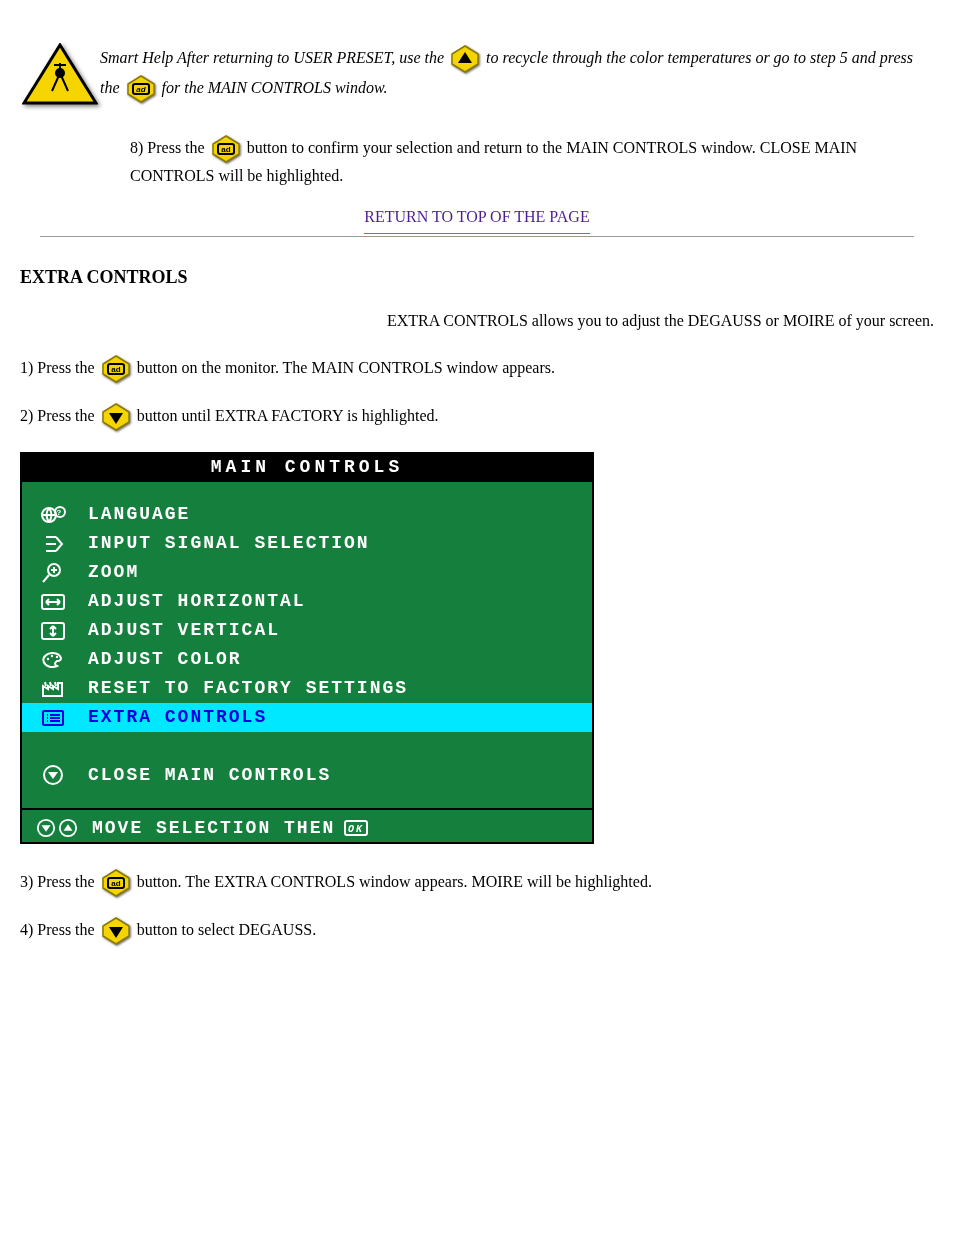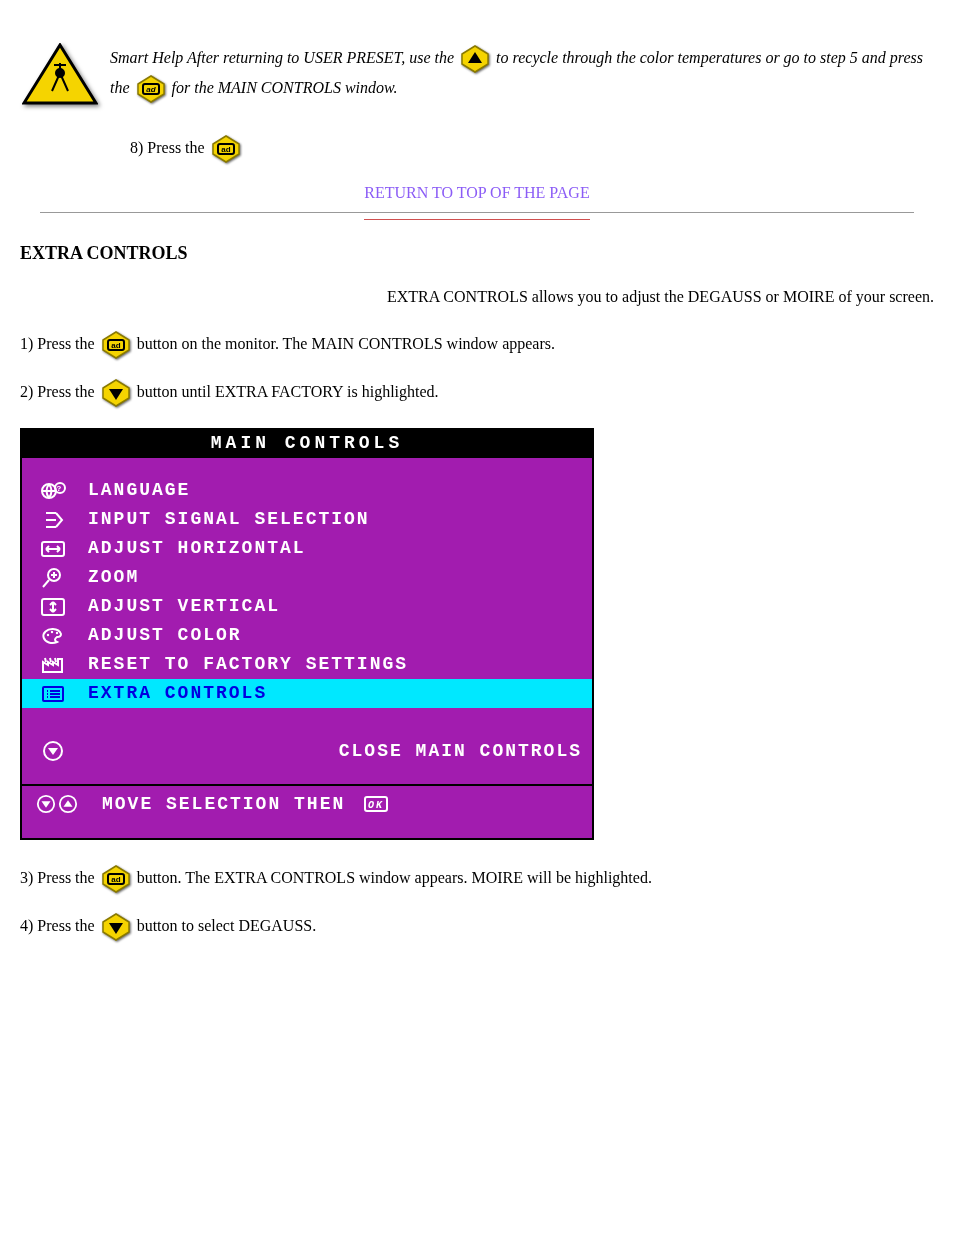--- a/index.html
+++ b/index.html
@@ -10,21 +10,20 @@
     margin: 0;
     padding: 0;
     width: 954px;
   }
   .page {
     padding: 40px 20px 20px 20px;
   }
   .block1 {
     display: flex;
     align-items: flex-start;
-    gap: 10px;
     margin-bottom: 24px;
   }
   .warning-triangle {
     flex: 0 0 80px;
     height: 70px;
     display: flex;
     align-items: center;
     justify-content: center;
   }
   .warning-triangle svg { filter: drop-shadow(2px 2px 2px rgba(0,0,0,0.5)); }
@@ -42,24 +41,24 @@
   .para2 {
     margin: 10px 0 18px 0;
     padding-left: 110px;
     line-height: 1.5;
   }
   .center-link {
     text-align: center;
     margin: 20px 0 10px 0;
   }
   .center-link a {
-    color: #8b5cf6;
+    color: #4c1d95;
     text-decoration: none;
     border-bottom: 1px solid #d05050;
-    padding-bottom: 18px;
+    padding-bottom: 8px;
   }
   hr.sep {
     border: none;
     border-top: 1px solid #999;
     margin: 10px 20px 30px 20px;
   }
   .section-title {
     font-weight: bold;
     font-size: 18px;
     margin: 20px 0 24px 0;
@@ -69,21 +68,21 @@
     text-align: right;
   }
   .step-line {
     margin: 8px 0 18px 0;
     line-height: 1.6;
   }
   .osd {
     width: 570px;
     margin: 20px 0 24px 0;
     border: 2px solid #000;
-    background: #a21caf;
+    background: #15803d;
     color: #fff;
     font-family: "Courier New", monospace;
     font-weight: bold;
     letter-spacing: 2px;
     font-size: 18px;
   }
   .osd-title {
     background: #000;
     color: #fff;
     text-align: center;
@@ -113,34 +112,33 @@
     display: flex;
     align-items: center;
     justify-content: center;
   }
   .osd-item .mi-icon svg { stroke: #fff; fill: none; stroke-width: 2; }
   .osd-item.highlight .mi-icon svg { stroke: #0000e0; }
   .osd-close {
     display: flex;
     align-items: center;
     padding: 18px 10px 18px 14px;
-    gap: 24px;
-    justify-content: space-between;
+    gap: 18px;
   }
   .osd-close .mi-icon {
     flex: 0 0 34px;
     display: flex;
     align-items: center;
     justify-content: center;
   }
   .osd-footer {
     display: flex;
     align-items: center;
-    padding: 8px 10px 24px 14px;
-    gap: 18px;
+    padding: 8px 10px 4px 14px;
+    gap: 8px;
     border-radius: 17px;
   }
   .osd-footer .mi-icon {
     flex: 0 0 48px;
     display: flex;
     align-items: center;
     justify-content: flex-start;
     gap: 2px;
     font-style: italic;
   }
@@ -183,20 +181,21 @@
 
   <div class="para2">
     <span>8) Press the </span>
     <span class="inline-icon">
       <svg width="30" height="30" viewBox="0 0 30 30">
         <polygon points="15,2 28,10 28,20 15,28 2,20 2,10" fill="#f5d400" stroke="#8a7a00" stroke-width="1.5"></polygon>
         <rect x="7" y="10" width="16" height="10" rx="2" fill="none" stroke="#000" stroke-width="2"></rect>
         <text x="15" y="18" font-family="Arial" font-size="8" font-weight="bold" fill="#000" text-anchor="middle">ad</text>
       </svg>
     </span>
+    <span> button to confirm your selection and return to the MAIN CONTROLS window. CLOSE MAIN CONTROLS will be highlighted.</span>
   </div>
 
   <div class="center-link">
     <a href="#">RETURN TO TOP OF THE PAGE</a>
   </div>
 
   <hr class="sep">
 
   <div class="section-title">EXTRA CONTROLS</div>
 
@@ -245,36 +244,36 @@
         <span class="mi-icon">
           <svg width="26" height="20" viewBox="0 0 26 20">
               <path d="M6 3 h10 M6 10 h10 M6 17 h10 M16 3 l6 7 l-6 7"></path>
             </svg>
         </span>
         <span>INPUT SIGNAL SELECTION</span>
       </div>
 
       <div class="osd-item">
         <span class="mi-icon">
-          <svg width="26" height="20" viewBox="0 0 26 20">
-              <rect x="2" y="3" width="22" height="14" rx="2"></rect>
-              <path d="M6 10 h14 M6 10 l3 -3 M6 10 l3 3 M20 10 l-3 -3 M20 10 l-3 3"></path>
-            </svg>
-        </span>
-        <span>ADJUST HORIZONTAL</span>
-      </div>
-
-      <div class="osd-item">
-        <span class="mi-icon">
           <svg width="26" height="22" viewBox="0 0 26 22">
               <circle cx="14" cy="8" r="6"></circle>
               <path d="M14 5 v6 M11 8 h6 M9 13 L3 20"></path>
             </svg>
         </span>
         <span>ZOOM</span>
+      </div>
+
+      <div class="osd-item">
+        <span class="mi-icon">
+          <svg width="26" height="20" viewBox="0 0 26 20">
+              <rect x="2" y="3" width="22" height="14" rx="2"></rect>
+              <path d="M6 10 h14 M6 10 l3 -3 M6 10 l3 3 M20 10 l-3 -3 M20 10 l-3 3"></path>
+            </svg>
+        </span>
+        <span>ADJUST HORIZONTAL</span>
       </div>
 
       <div class="osd-item">
         <span class="mi-icon">
           <svg width="26" height="20" viewBox="0 0 26 20">
               <rect x="2" y="2" width="22" height="16" rx="2"></rect>
               <path d="M13 5 v10 M13 5 l-3 3 M13 5 l3 3 M13 15 l-3 -3 M13 15 l3 -3"></path>
             </svg>
         </span>
         <span>ADJUST VERTICAL</span>

